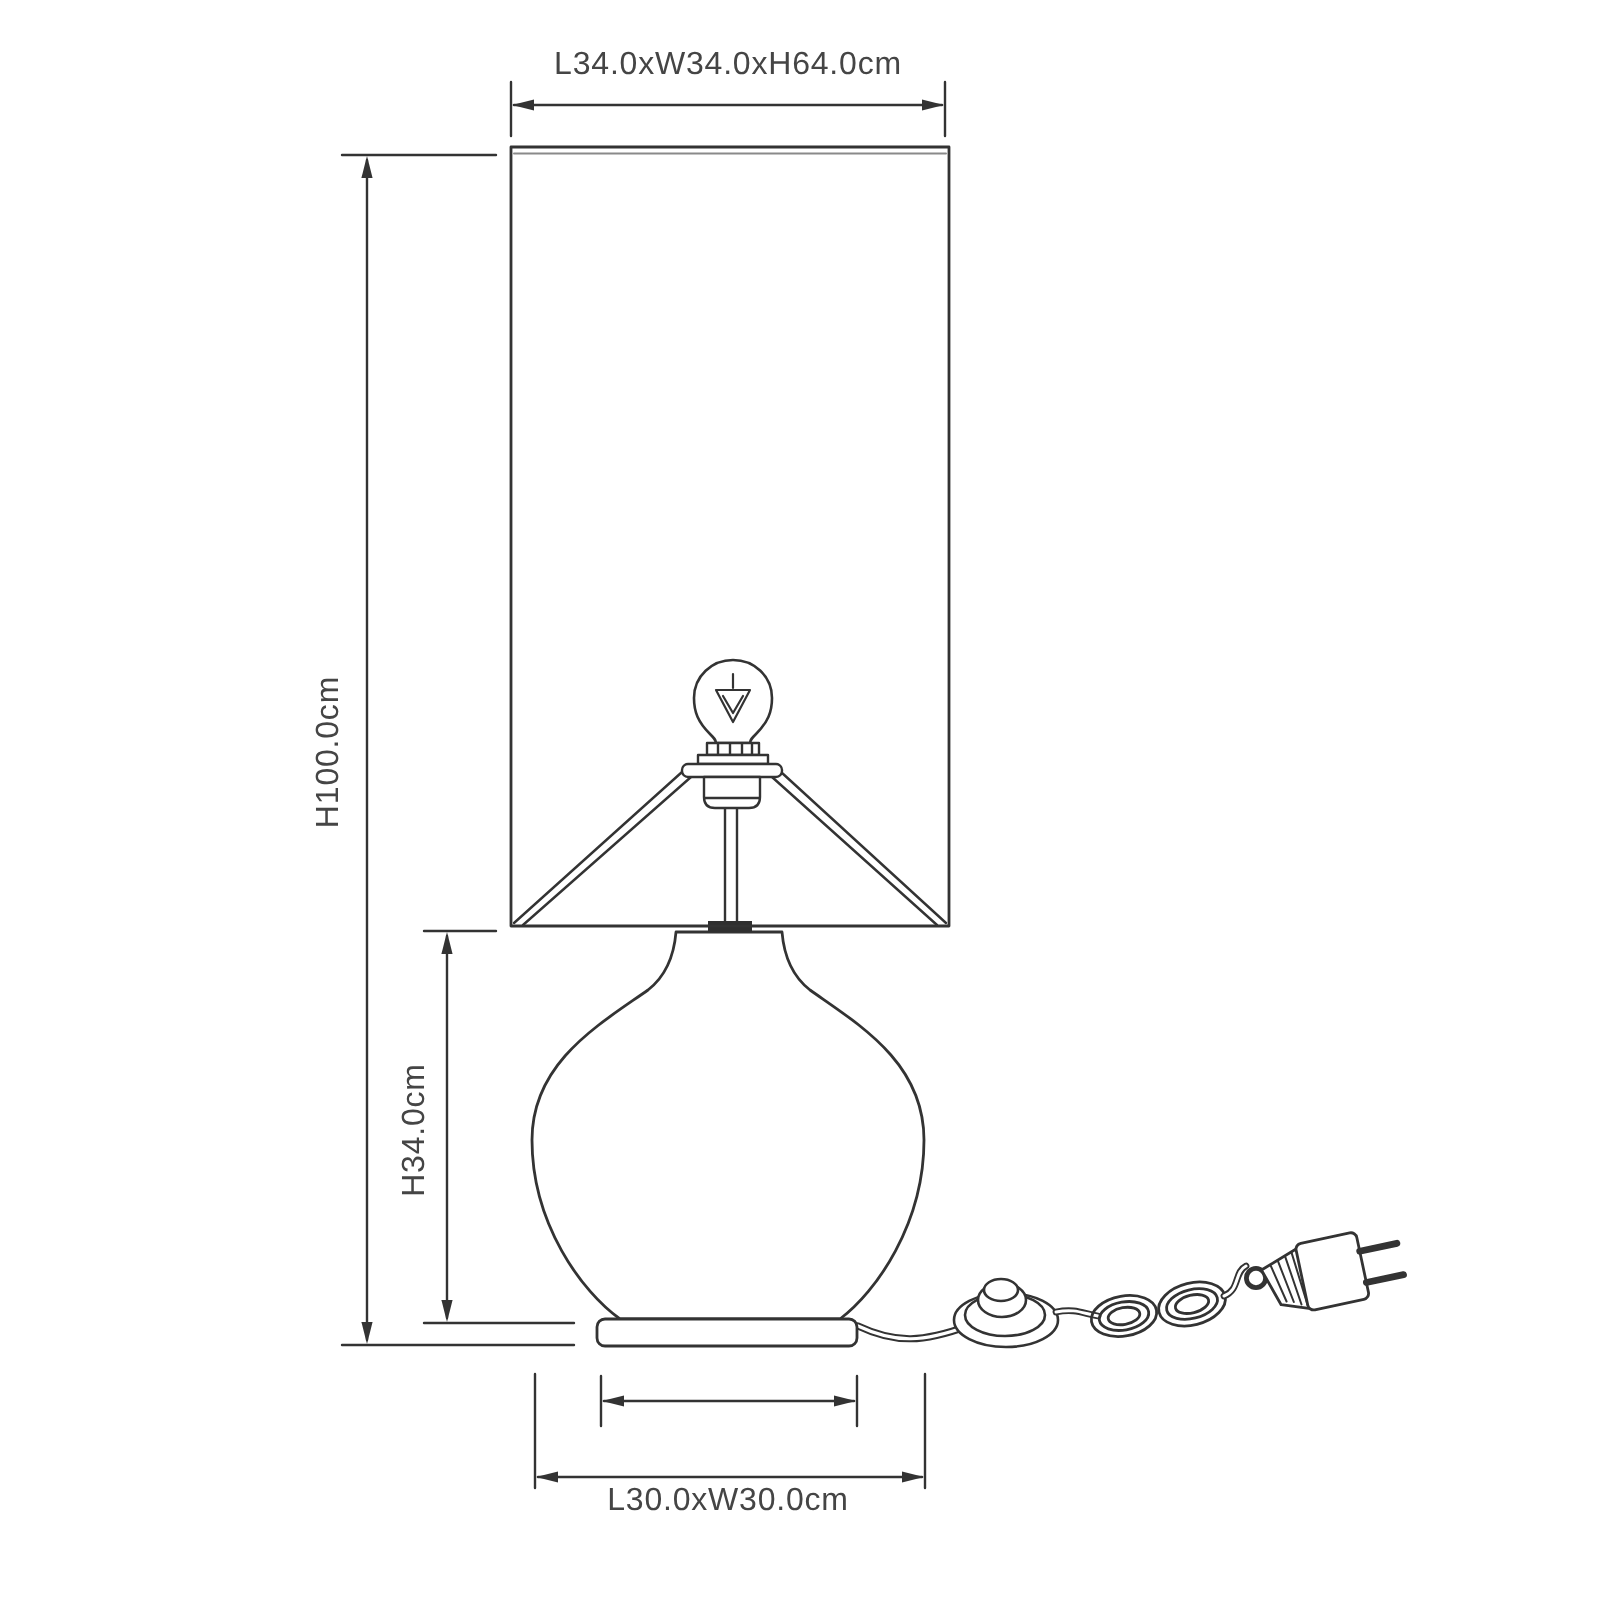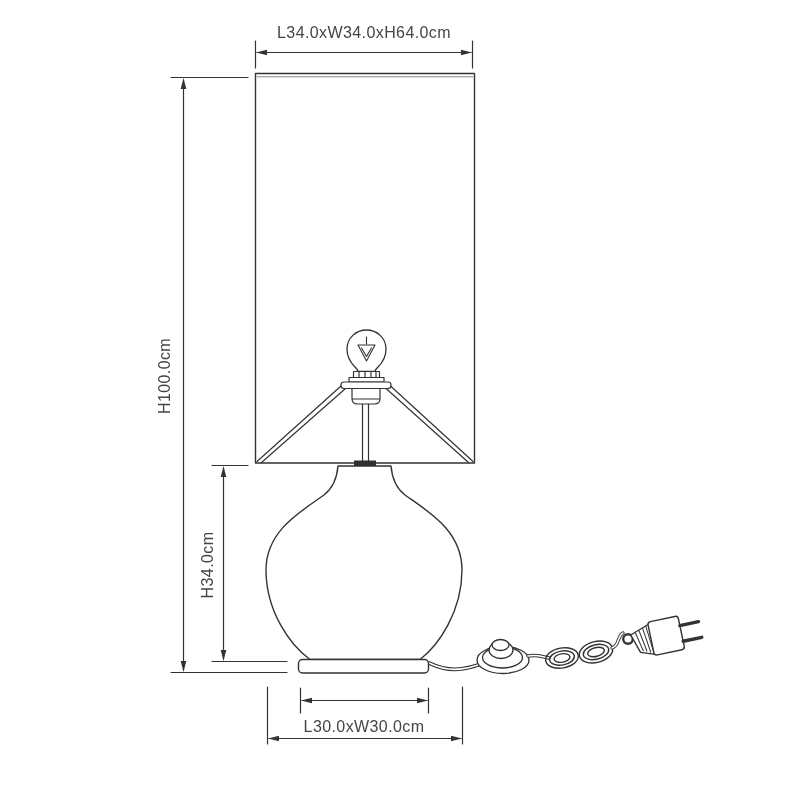--- a/index.html
+++ b/index.html
@@ -167,15 +167,15 @@
     </g>
   </svg>
 
   <div class="dim-label" style="left:364px; top:33px;">L34.0xW34.0xH64.0cm</div>
 
   <div class="dim-label vert" style="left:165px; top:376px;">H100.0cm</div>
 
   <div class="dim-label vert" style="left:208px; top:565px;">H34.0cm</div>
 
 
-  <div class="dim-label" style="left:364px; top:727px;">L30.0xW30.0cm</div>
+  <div class="dim-label" style="left:364px; top:751px;">L30.0xW30.0cm</div>
 
 </div>
 
 </body></html>

